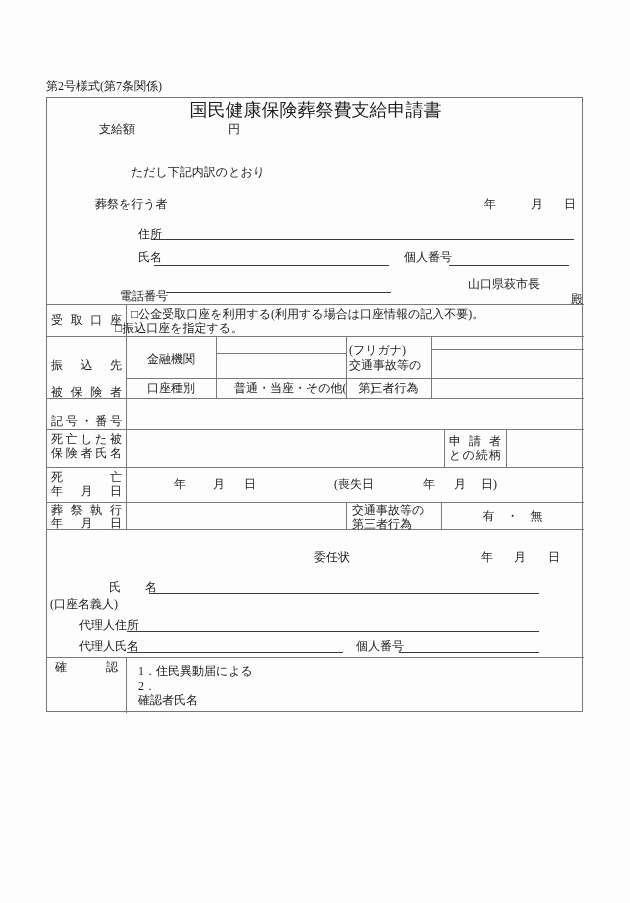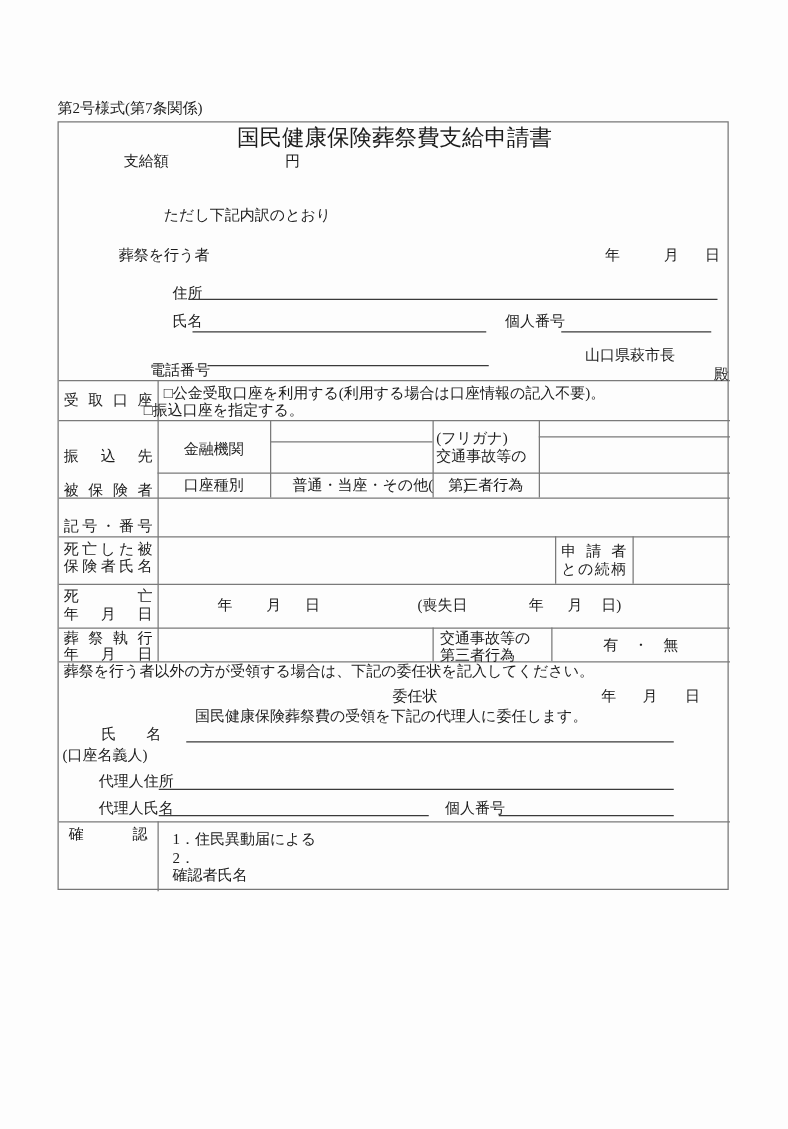--- a/index.html
+++ b/index.html
@@ -104,28 +104,26 @@
     <div class="t" style="left:376px;top:380px">年</div>
     <div class="t" style="left:407px;top:380px">月</div>
     <div class="t" style="left:434px;top:380px">日)</div>
 
     <div class="t jl" style="left:4px;top:406px;width:71px">葬祭執行</div>
     <div class="t jl" style="left:4px;top:419px;width:71px">年 月 日</div>
     <div class="t" style="left:305px;top:406px">交通事故等の</div>
     <div class="t" style="left:305px;top:420px">第三者行為</div>
     <div class="t ctr" style="left:394px;top:412px;width:143px">有　・　無</div>
 
-    <div class="t" style="left:4px;top:433px">葬祭を行う者以外の方が受領する場合は、下記の委任状を記入してください。</div>
     <div class="t" style="left:267px;top:453px">委任状</div>
     <div class="t" style="left:434px;top:453px">年</div>
     <div class="t" style="left:467px;top:453px">月</div>
     <div class="t" style="left:501px;top:453px">日</div>
-    <div class="t" style="left:109px;top:469px">国民健康保険葬祭費の受領を下記の代理人に委任します。</div>
 
-    <div class="t" style="left:34px;top:483px">氏　　名</div>
+    <div class="t" style="left:62px;top:483px">氏　　名</div>
     <div class="ul" style="left:102px;top:495px;width:390px"></div>
     <div class="t" style="left:3px;top:500px">(口座名義人)</div>
 
     <div class="t" style="left:32px;top:521px">代理人住所</div>
     <div class="ul" style="left:80px;top:533px;width:412px"></div>
 
     <div class="t" style="left:32px;top:542px">代理人氏名</div>
     <div class="ul" style="left:80px;top:554px;width:216px"></div>
     <div class="t" style="left:309px;top:542px">個人番号</div>
     <div class="ul" style="left:352px;top:554px;width:140px"></div>

